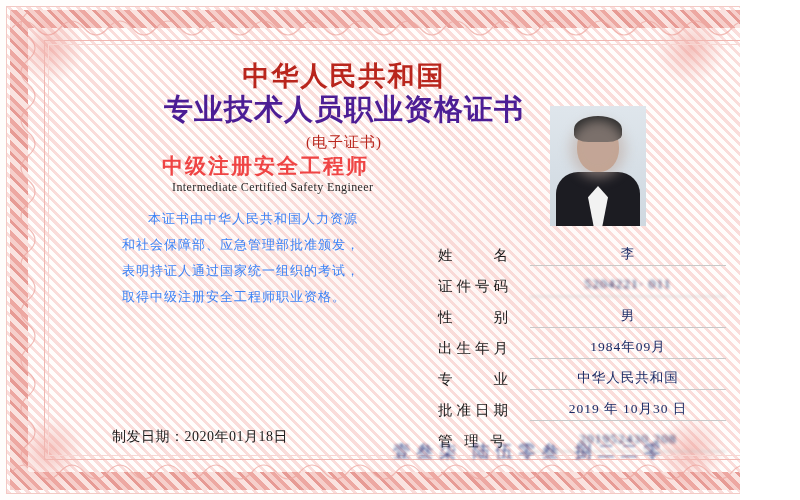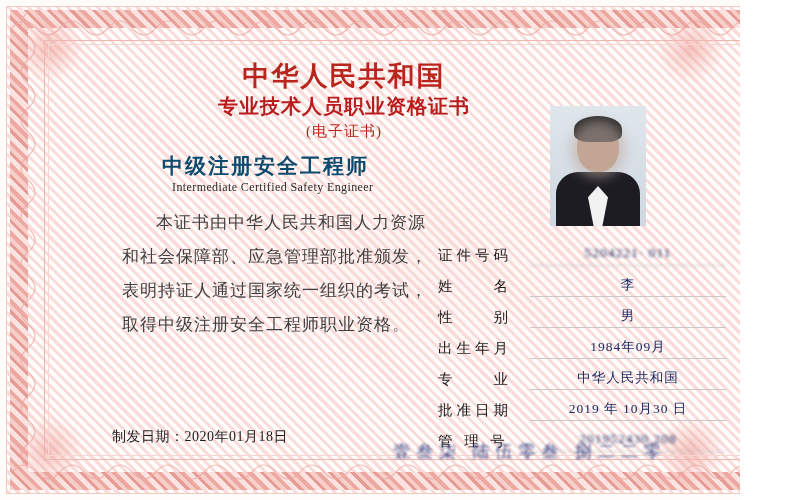--- a/index.html
+++ b/index.html
@@ -96,59 +96,59 @@
   }
   .title-line1 {
     font-family: "Liberation Serif", serif;
     font-size: 27px;
     font-weight: bold;
     color: #b9251c;
     letter-spacing: 2px;
     line-height: 1.25;
   }
   .title-line2 {
-    font-family: Liberation Serif, serif;
-    font-size: 20px;
+    font-family: Liberation Mono, monospace;
+    font-size: 29px;
     font-weight: bold;
-    color: #b91c1c;
+    color: #4c1d95;
     letter-spacing: 1px;
     line-height: 1.25;
   }
   .title-sub {
     font-size: 15px;
     color: #b9251c;
     margin-top: 3px;
     letter-spacing: 1px;
   }
 
   .cert-name-cn {
     position: absolute;
     left: 112px;
     top: 106px;
     font-size: 21px;
     font-weight: bold;
-    color: #0c4a6e;
+    color: #ef4444;
     letter-spacing: 2px;
   }
   .cert-name-en {
     position: absolute;
     left: 122px;
     top: 134px;
     font-size: 12px;
     color: #2a2a2a;
     letter-spacing: 0.4px;
   }
 
   .statement {
     position: absolute;
     left: 72px;
     top: 160px;
     width: 300px;
-    font-size: 17px;
-    color: #404040;
+    font-size: 13px;
+    color: #3b82f6;
     line-height: 2.0;
     letter-spacing: 1px;
   }
   .statement div { white-space: nowrap; }
   .statement .indent { text-indent: 2em; }
 
   
   .photo {
     position: absolute;
     left: 500px;
@@ -366,26 +366,26 @@
     <div class="photo">
       <div class="body"></div>
       <div class="head"></div>
       <div class="hair"></div>
       <div class="shirt"></div>
       <div class="blur"></div>
     </div>
 
     <div class="fields">
       <div class="field-row">
+        <div class="field-label">姓　　名</div>
+        <div class="field-value">李</div>
+      </div>
+      <div class="field-row">
         <div class="field-label">证件号码</div>
         <div class="field-value blurry">5204221·        011</div>
-      </div>
-      <div class="field-row">
-        <div class="field-label">姓　　名</div>
-        <div class="field-value">李</div>
       </div>
       <div class="field-row">
         <div class="field-label">性　　别</div>
         <div class="field-value">男</div>
       </div>
       <div class="field-row">
         <div class="field-label">出生年月</div>
         <div class="field-value">1984年09月</div>
       </div>
       <div class="field-row">

